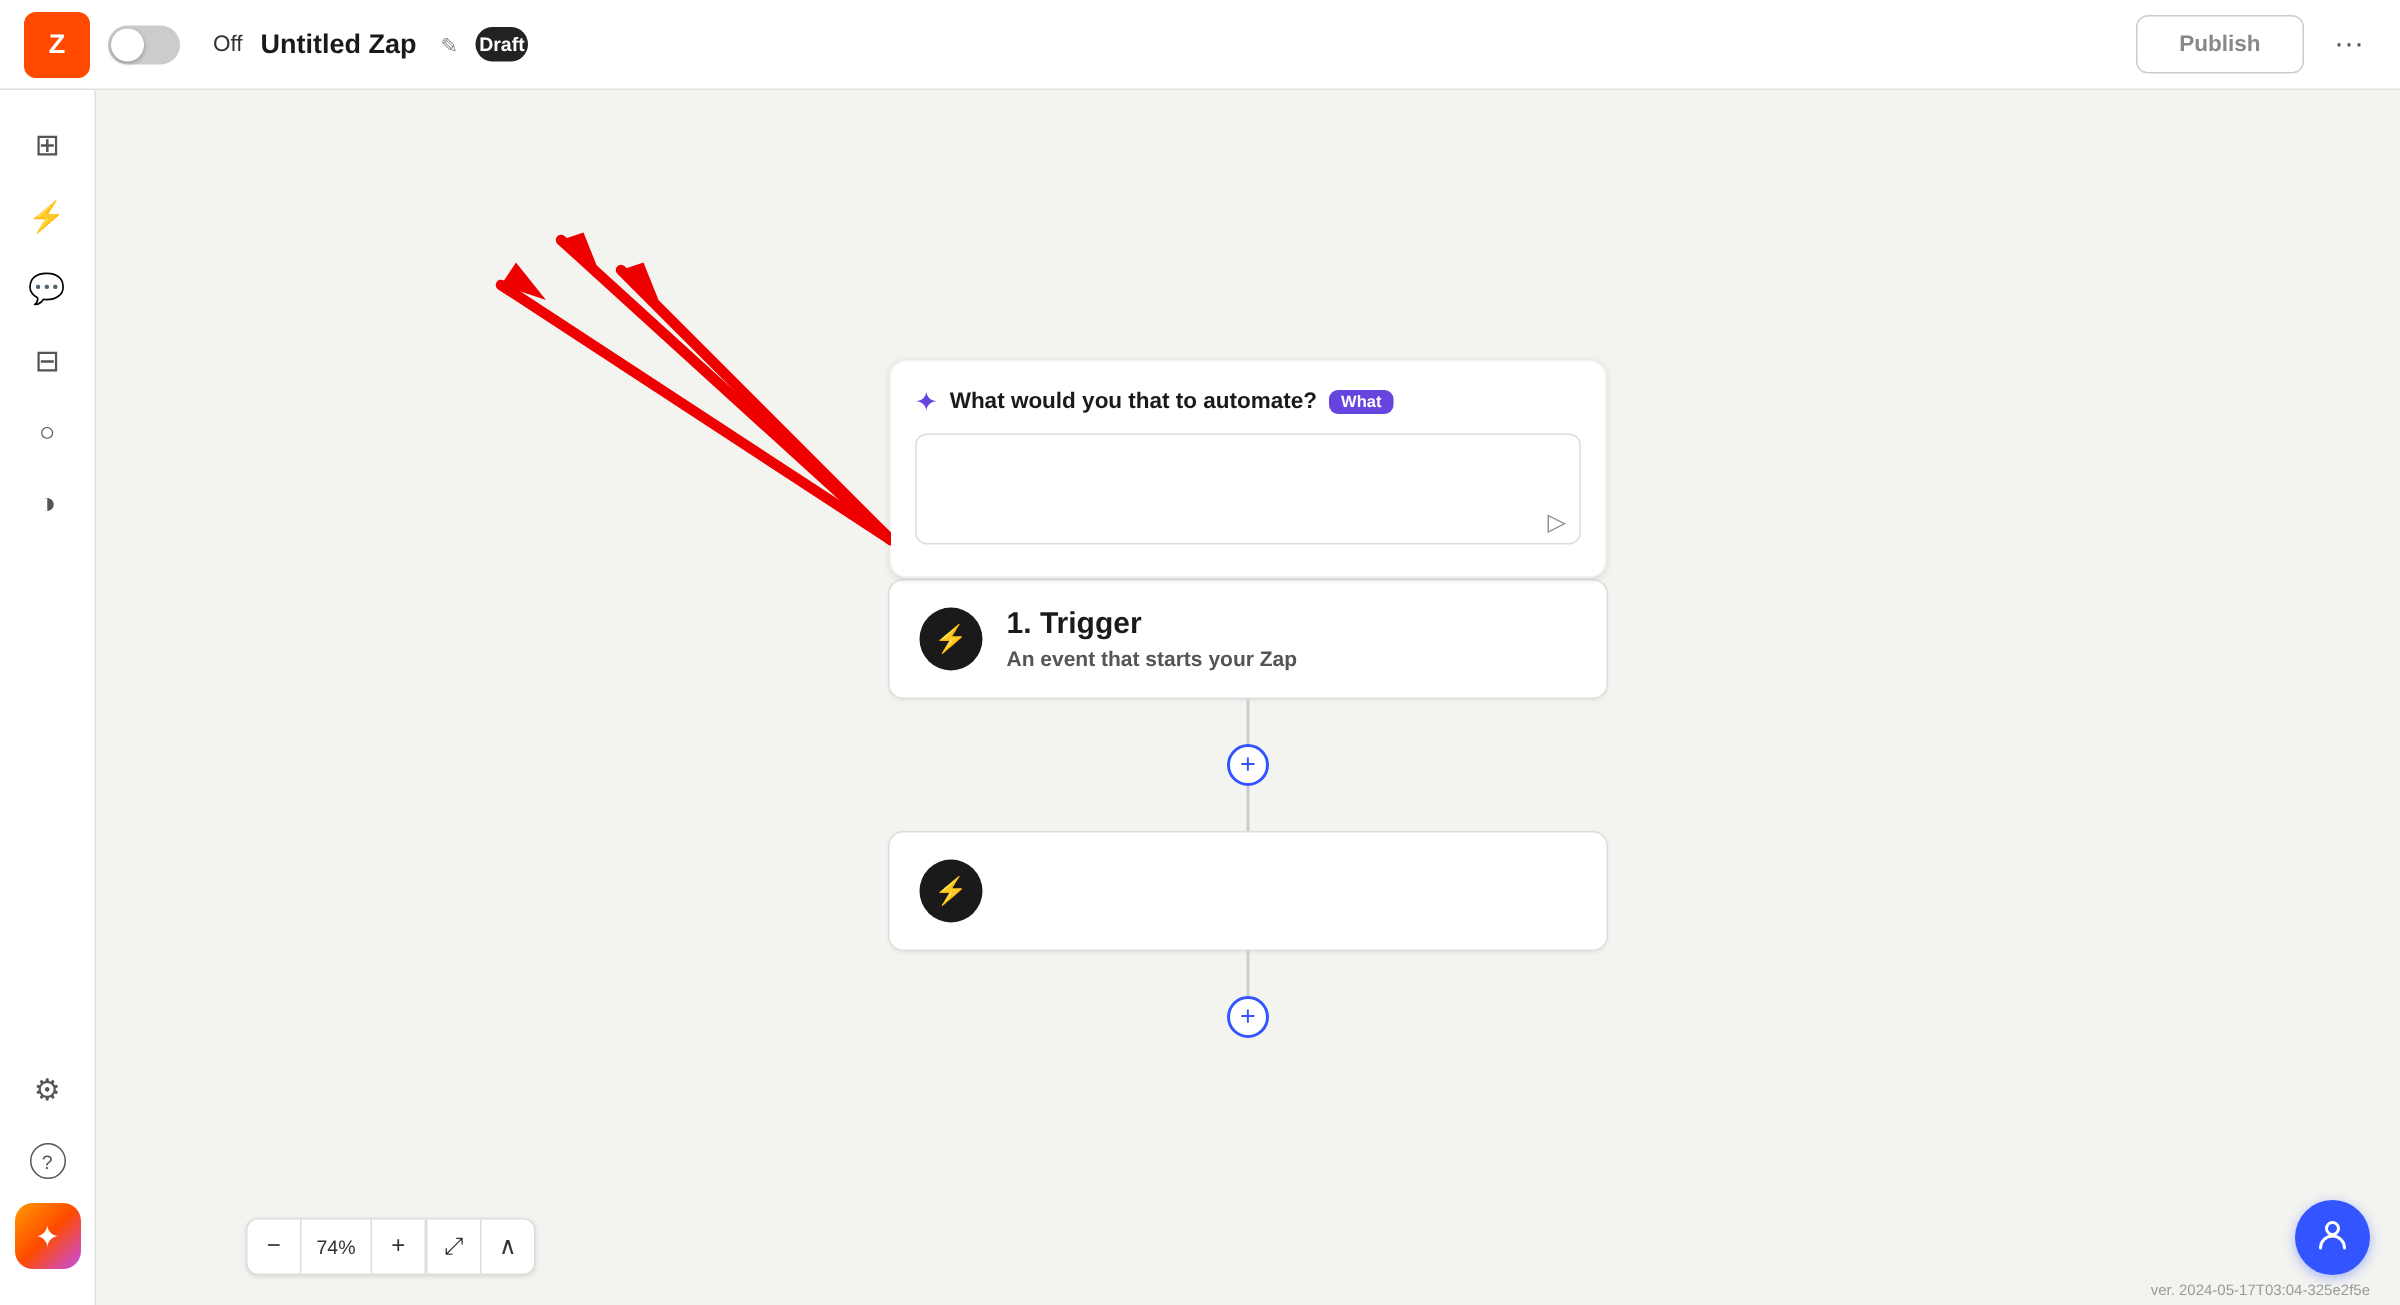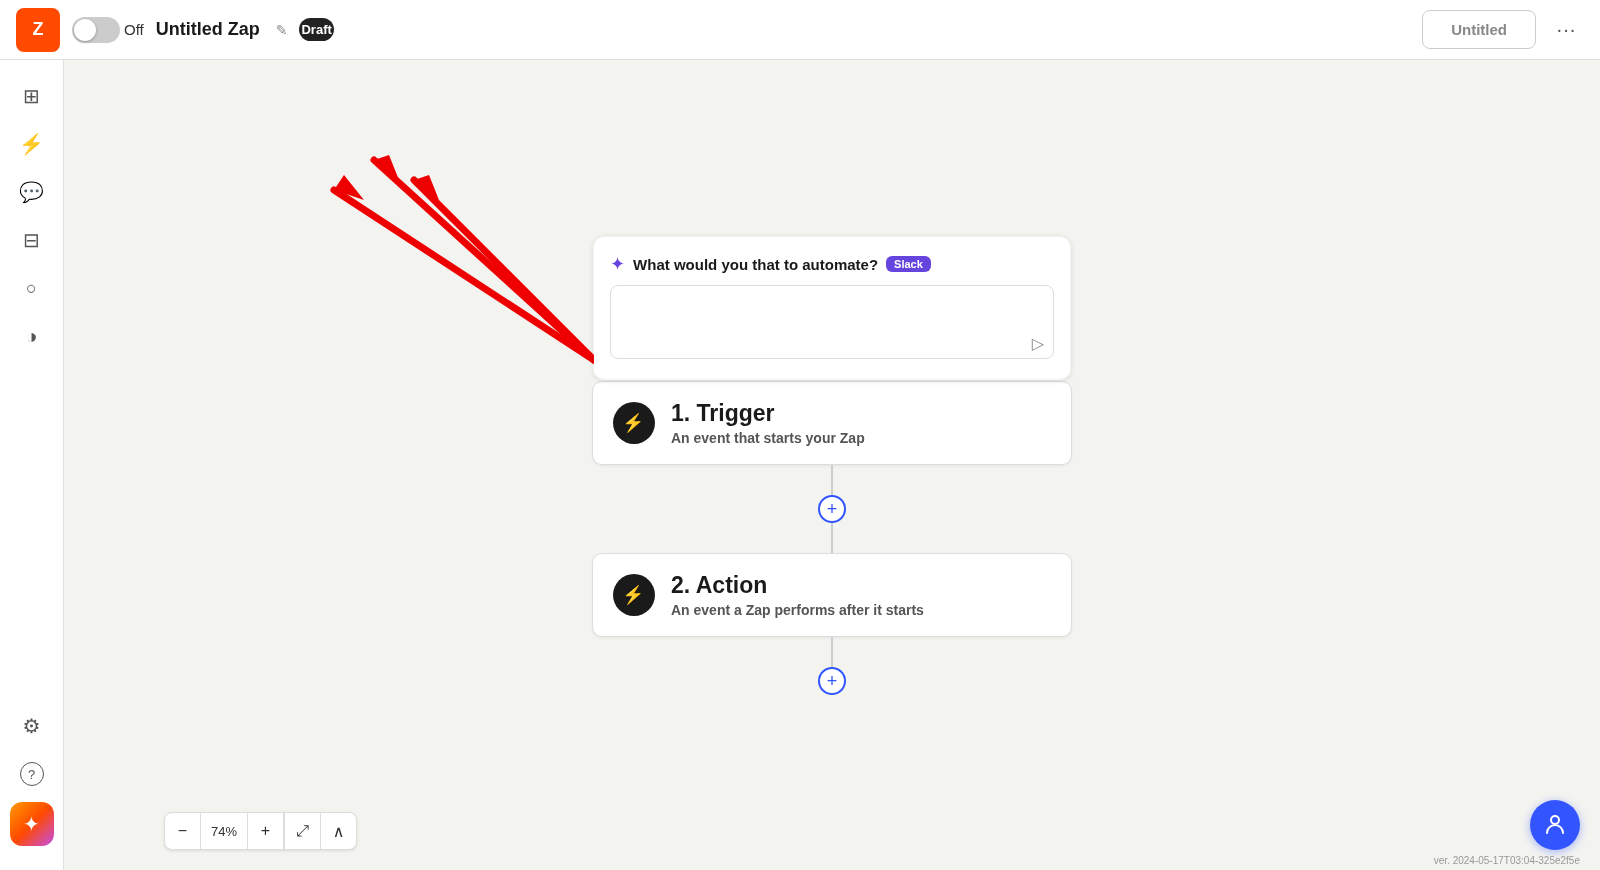--- a/index.html
+++ b/index.html
@@ -21,21 +21,21 @@
       width: 44px; height: 44px;
       background: #ff4a00;
       border-radius: 8px;
       display: flex; align-items: center; justify-content: center;
       color: #fff;
       font-weight: 900;
       font-size: 18px;
       flex-shrink: 0;
     }
     .toggle-wrapper {
-      display: flex; align-items: center; gap: 4px;
+      display: flex; align-items: center; gap: 22px;
       cursor: pointer;
     }
     .toggle-track {
       width: 48px; height: 26px;
       background: #ccc;
       border-radius: 13px;
       position: relative;
     }
     .toggle-thumb {
       width: 22px; height: 22px;
@@ -242,21 +242,21 @@
     .step-icon-circle {
       width: 42px; height: 42px;
       background: #1a1a1a;
       border-radius: 50%;
       display: flex; align-items: center; justify-content: center;
       flex-shrink: 0;
       color: #fff;
       font-size: 18px;
     }
     .step-text h3 {
-      font-size: 23px;
+      font-size: 20px;
       font-weight: 700;
       color: #1a1a1a;
       margin-bottom: 3px;
     }
     .step-text p {
       font-size: 14px;
       color: #555;
       font-weight: bold;
     }
 
@@ -384,21 +384,21 @@
     </div>
     <span class="toggle-label">Off</span>
   </div>
 
   <span class="zap-title">Untitled Zap</span>
   <span class="edit-icon">✎</span>
   <span class="draft-badge">Draft</span>
 
   <div class="header-spacer"></div>
 
-  <button class="publish-btn">Untitled</button>
+  <button class="publish-btn">Publish</button>
   <button class="more-btn">···</button>
 </div>
 
 <div class="main">
 
   <div class="sidebar">
     <div class="sidebar-icon">
       <span>⊞</span>
     </div>
     <div class="sidebar-icon">
@@ -446,21 +446,21 @@
         <polygon points="170,80 195,100 185,75" fill="#e00"></polygon>
       </svg>
     </div>
 
     <div class="canvas-content">
 
       <div class="ai-box">
         <div class="ai-header">
           <span class="ai-star">✦</span>
           <span class="ai-question">What would you that to automate?</span>
-          <span class="beta-badge">Slack</span>
+          <span class="beta-badge">What</span>
         </div>
         <div class="ai-input-wrapper">
           <textarea class="ai-input" rows="3" style=""></textarea>
           <button class="ai-send-btn">▷</button>
         </div>
       </div>
 
 
       <div class="step-card">
         <div class="step-icon-circle">
@@ -478,27 +478,20 @@
       <div class="connector">
         <div class="connector-line"></div>
         <button class="plus-btn">+</button>
         <div class="connector-line"></div>
       </div>
 
       <div class="step-card">
         <div class="step-icon-circle">
           <span>⚡</span>
         </div>
-        <div class="step-text">
-          <h3>
-            <span>2.</span>
-            <span>Action</span>
-          </h3>
-          <p>An event a Zap performs after it starts</p>
-        </div>
       </div>
 
       <div class="connector">
         <div class="connector-line"></div>
         <button class="plus-btn">+</button>
       </div>
 
     </div>
 
     <div class="zoom-controls">

